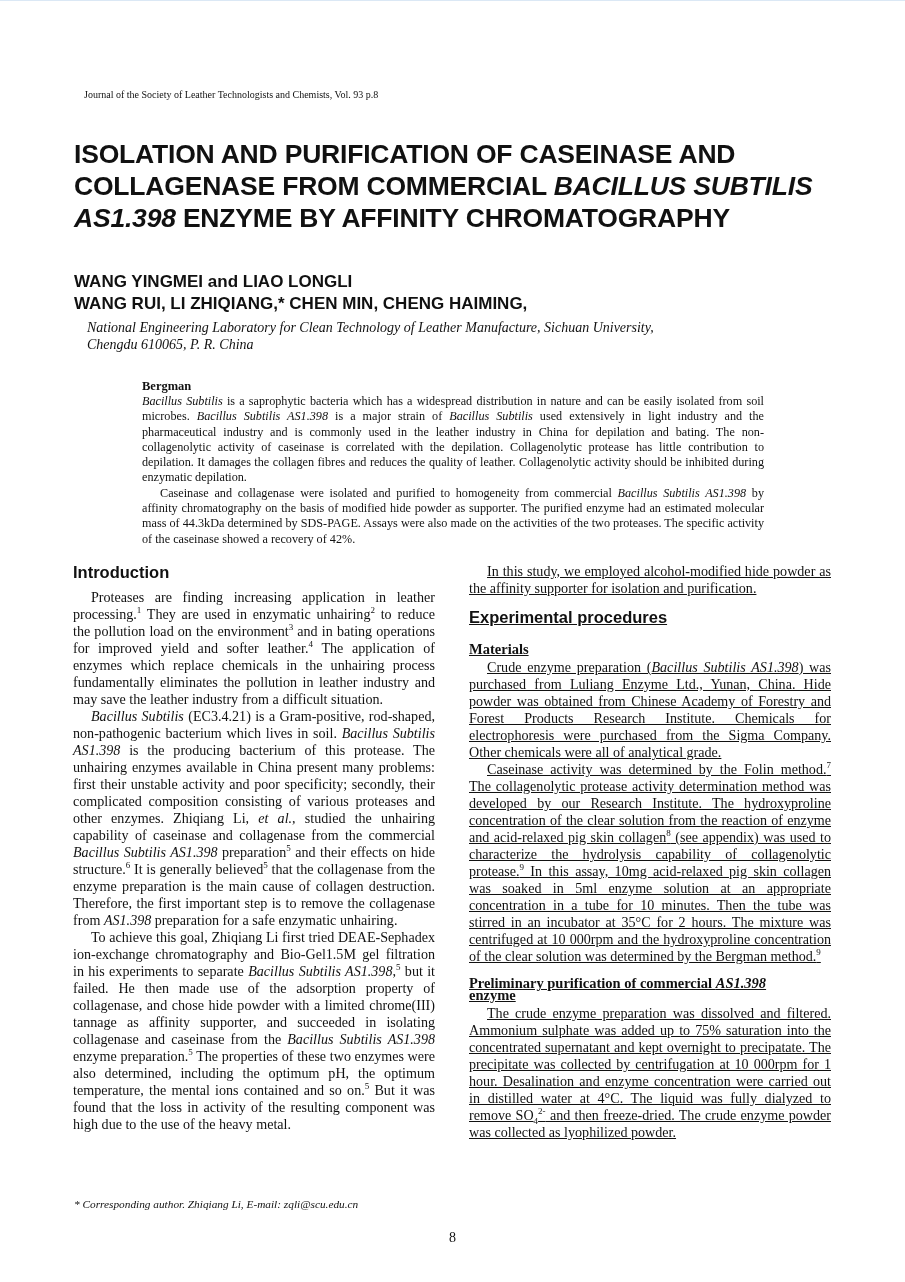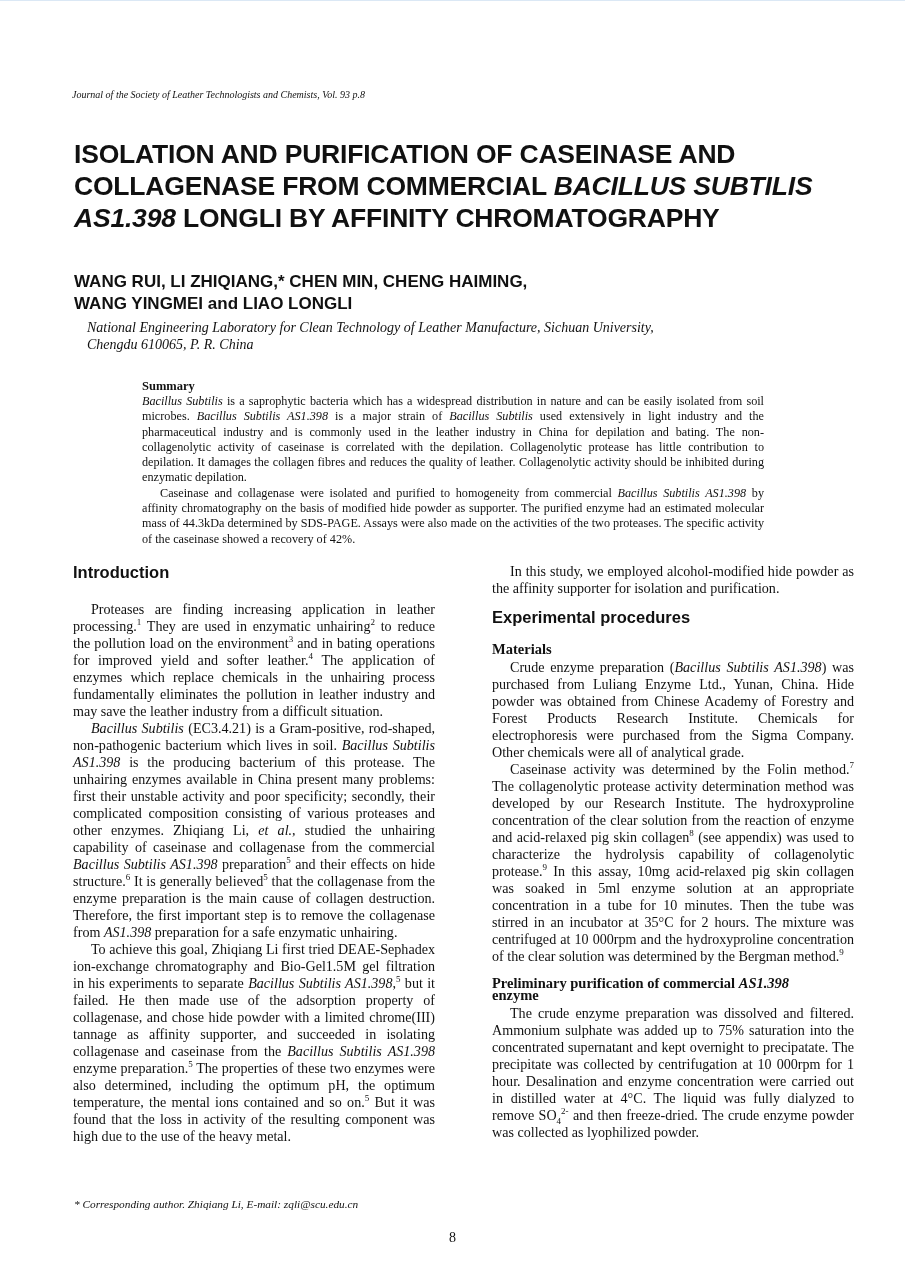--- a/index.html
+++ b/index.html
@@ -1,57 +1,57 @@
 <!DOCTYPE html>
 <html><head>
 <meta charset="utf-8">
 <style>
   * { margin: 0; padding: 0; box-sizing: border-box; }
   html, body { width: 905px; height: 1282px; background: #ffffff; overflow: hidden; }
   body { position: relative; color: #111; font-family: "Liberation Serif", serif; border-top: 1px solid #dbe8f5; }
-  .running-head { position: absolute; left: 72px; top: 88px; font-size: 10px; font-style: italic; }
+  .running-head { position: absolute; left: 84px; top: 88px; font-size: 10px; }
   .title { position: absolute; left: 74px; top: 137px; width: 740px; font-family: "Liberation Sans", sans-serif; font-weight: bold; font-size: 26.5px; line-height: 32px; letter-spacing: -0.2px; }
   .authors { position: absolute; left: 74px; top: 270px; width: 700px; font-family: "Liberation Sans", sans-serif; font-weight: bold; font-size: 17px; line-height: 22px; }
   .affil { position: absolute; left: 74px; top: 318px; width: 700px; font-size: 14px; font-style: italic; line-height: 17px; margin-left: 13px; }
   .summary { position: absolute; left: 142px; top: 378px; width: 622px; font-size: 12.2px; line-height: 15.3px; text-align: justify; }
   .summary h3 { font-size: 12.5px; font-weight: bold; line-height: 15px; }
   .summary p.ind { text-indent: 18px; }
   .col { position: absolute; width: 362px; font-size: 14.1px; line-height: 17px; text-align: justify; }
   .col-left { left: 73px; top: 561px; }
-  .col-right { left: 492px; top: 562px; }
+  .col-right { left: 469px; top: 562px; text-decoration: underline; }
   .col p { text-indent: 18px; }
-  .col h2 { font-family: "Liberation Sans", sans-serif; font-size: 16.5px; font-weight: bold; line-height: 20px; margin-bottom: 19px; }
+  .col h2 { font-family: "Liberation Sans", sans-serif; font-size: 16.5px; font-weight: bold; line-height: 20px; margin-bottom: 7px; }
   .col h4 { font-size: 14.5px; font-weight: bold; line-height: 16px; margin-top: 12px; margin-bottom: 2px; }
   .col-right h2 { margin-top: 10px; margin-bottom: 14px; }
   .col h4.tight { line-height: 12px; }
   sup { font-size: 9px; vertical-align: super; line-height: 0; }
   sub { font-size: 9px; vertical-align: sub; line-height: 0; }
   i { font-style: italic; }
   .footnote { position: absolute; left: 74px; top: 1197px; font-size: 11.3px; font-style: italic; }
   .page-number { position: absolute; left: 0; width: 905px; text-align: center; top: 1229px; font-size: 14px; }
 </style>
 </head>
 <body>
 
 <div class="running-head">Journal of the Society of Leather Technologists and Chemists, Vol. 93 p.8</div>
 
-<h1 class="title"><span>ISOLATION AND PURIFICATION OF CASEINASE AND COLLAGENASE FROM COMMERCIAL </span><i>BACILLUS SUBTILIS AS1.398</i><span> LONGLI BY AFFINITY CHROMATOGRAPHY</span></h1>
+<h1 class="title"><span>ISOLATION AND PURIFICATION OF CASEINASE AND COLLAGENASE FROM COMMERCIAL </span><i>BACILLUS SUBTILIS AS1.398</i><span> ENZYME BY AFFINITY CHROMATOGRAPHY</span></h1>
 
 <div class="authors">
+  <div>WANG YINGMEI and LIAO LONGLI</div>
   <div>WANG RUI, LI ZHIQIANG,* CHEN MIN, CHENG HAIMING,</div>
-  <div>WANG YINGMEI and LIAO LONGLI</div>
 </div>
 
 <div class="affil">
   <div>National Engineering Laboratory for Clean Technology of Leather Manufacture, Sichuan University,</div>
   <div>Chengdu 610065, P. R. China</div>
 </div>
 
 <div class="summary">
-  <h3>Summary</h3>
+  <h3>Bergman</h3>
   <p><i>Bacillus Subtilis</i><span> is a saprophytic bacteria which has a widespread distribution in nature and can be easily isolated from soil microbes. </span><i>Bacillus Subtilis AS1.398</i><span> is a major strain of </span><i>Bacillus Subtilis</i><span> used extensively in light industry and the pharmaceutical industry and is commonly used in the leather industry in China for depilation and bating. The non-collagenolytic activity of caseinase is correlated with the depilation. Collagenolytic protease has little contribution to depilation. It damages the collagen fibres and reduces the quality of leather. Collagenolytic activity should be inhibited during enzymatic depilation.</span></p>
   <p class="ind"><span>Caseinase and collagenase were isolated and purified to homogeneity from commercial </span><i>Bacillus Subtilis AS1.398</i><span> by affinity chromatography on the basis of modified hide powder as supporter. The purified enzyme had an estimated molecular mass of 44.3kDa determined by SDS-PAGE. Assays were also made on the activities of the two proteases. The specific activity of the caseinase showed a recovery of 42%.</span></p>
 </div>
 
 <div class="col col-left">
   <h2>Introduction</h2>
   <p><span>Proteases are finding increasing application in leather processing.</span><sup>1</sup><span> They are used in enzymatic unhairing</span><sup>2</sup><span> to reduce the pollution load on the environment</span><sup>3</sup><span> and in bating operations for improved yield and softer leather.</span><sup>4</sup><span> The application of enzymes which replace chemicals in the unhairing process fundamentally eliminates the pollution in leather industry and may save the leather industry from a difficult situation.</span></p>
   <p><i>Bacillus Subtilis</i><span> (EC3.4.21) is a Gram-positive, rod-shaped, non-pathogenic bacterium which lives in soil. </span><i>Bacillus Subtilis AS1.398</i><span> is the producing bacterium of this protease. The unhairing enzymes available in China present many problems: first their unstable activity and poor specificity; secondly, their complicated composition consisting of various proteases and other enzymes. Zhiqiang Li, </span><i>et al.</i><span>, studied the unhairing capability of caseinase and collagenase from the commercial </span><i>Bacillus Subtilis AS1.398</i><span> preparation</span><sup>5</sup><span> and their effects on hide structure.</span><sup>6</sup><span> It is generally believed</span><sup>5</sup><span> that the collagenase from the enzyme preparation is the main cause of collagen destruction. Therefore, the first important step is to remove the collagenase from </span><i>AS1.398</i><span> preparation for a safe enzymatic unhairing.</span></p>
   <p><span>To achieve this goal, Zhiqiang Li first tried DEAE-Sephadex ion-exchange chromatography and Bio-Gel1.5M gel filtration in his experiments to separate </span><i>Bacillus Subtilis AS1.398</i><span>,</span><sup>5</sup><span> but it failed. He then made use of the adsorption property of collagenase, and chose hide powder with a limited chrome(III) tannage as affinity supporter, and succeeded in isolating collagenase and caseinase from the </span><i>Bacillus Subtilis AS1.398</i><span> enzyme preparation.</span><sup>5</sup><span> The properties of these two enzymes were also determined, including the optimum pH, the optimum temperature, the mental ions contained and so on.</span><sup>5</sup><span> But it was found that the loss in activity of the resulting component was high due to the use of the heavy metal.</span></p>
 </div>

